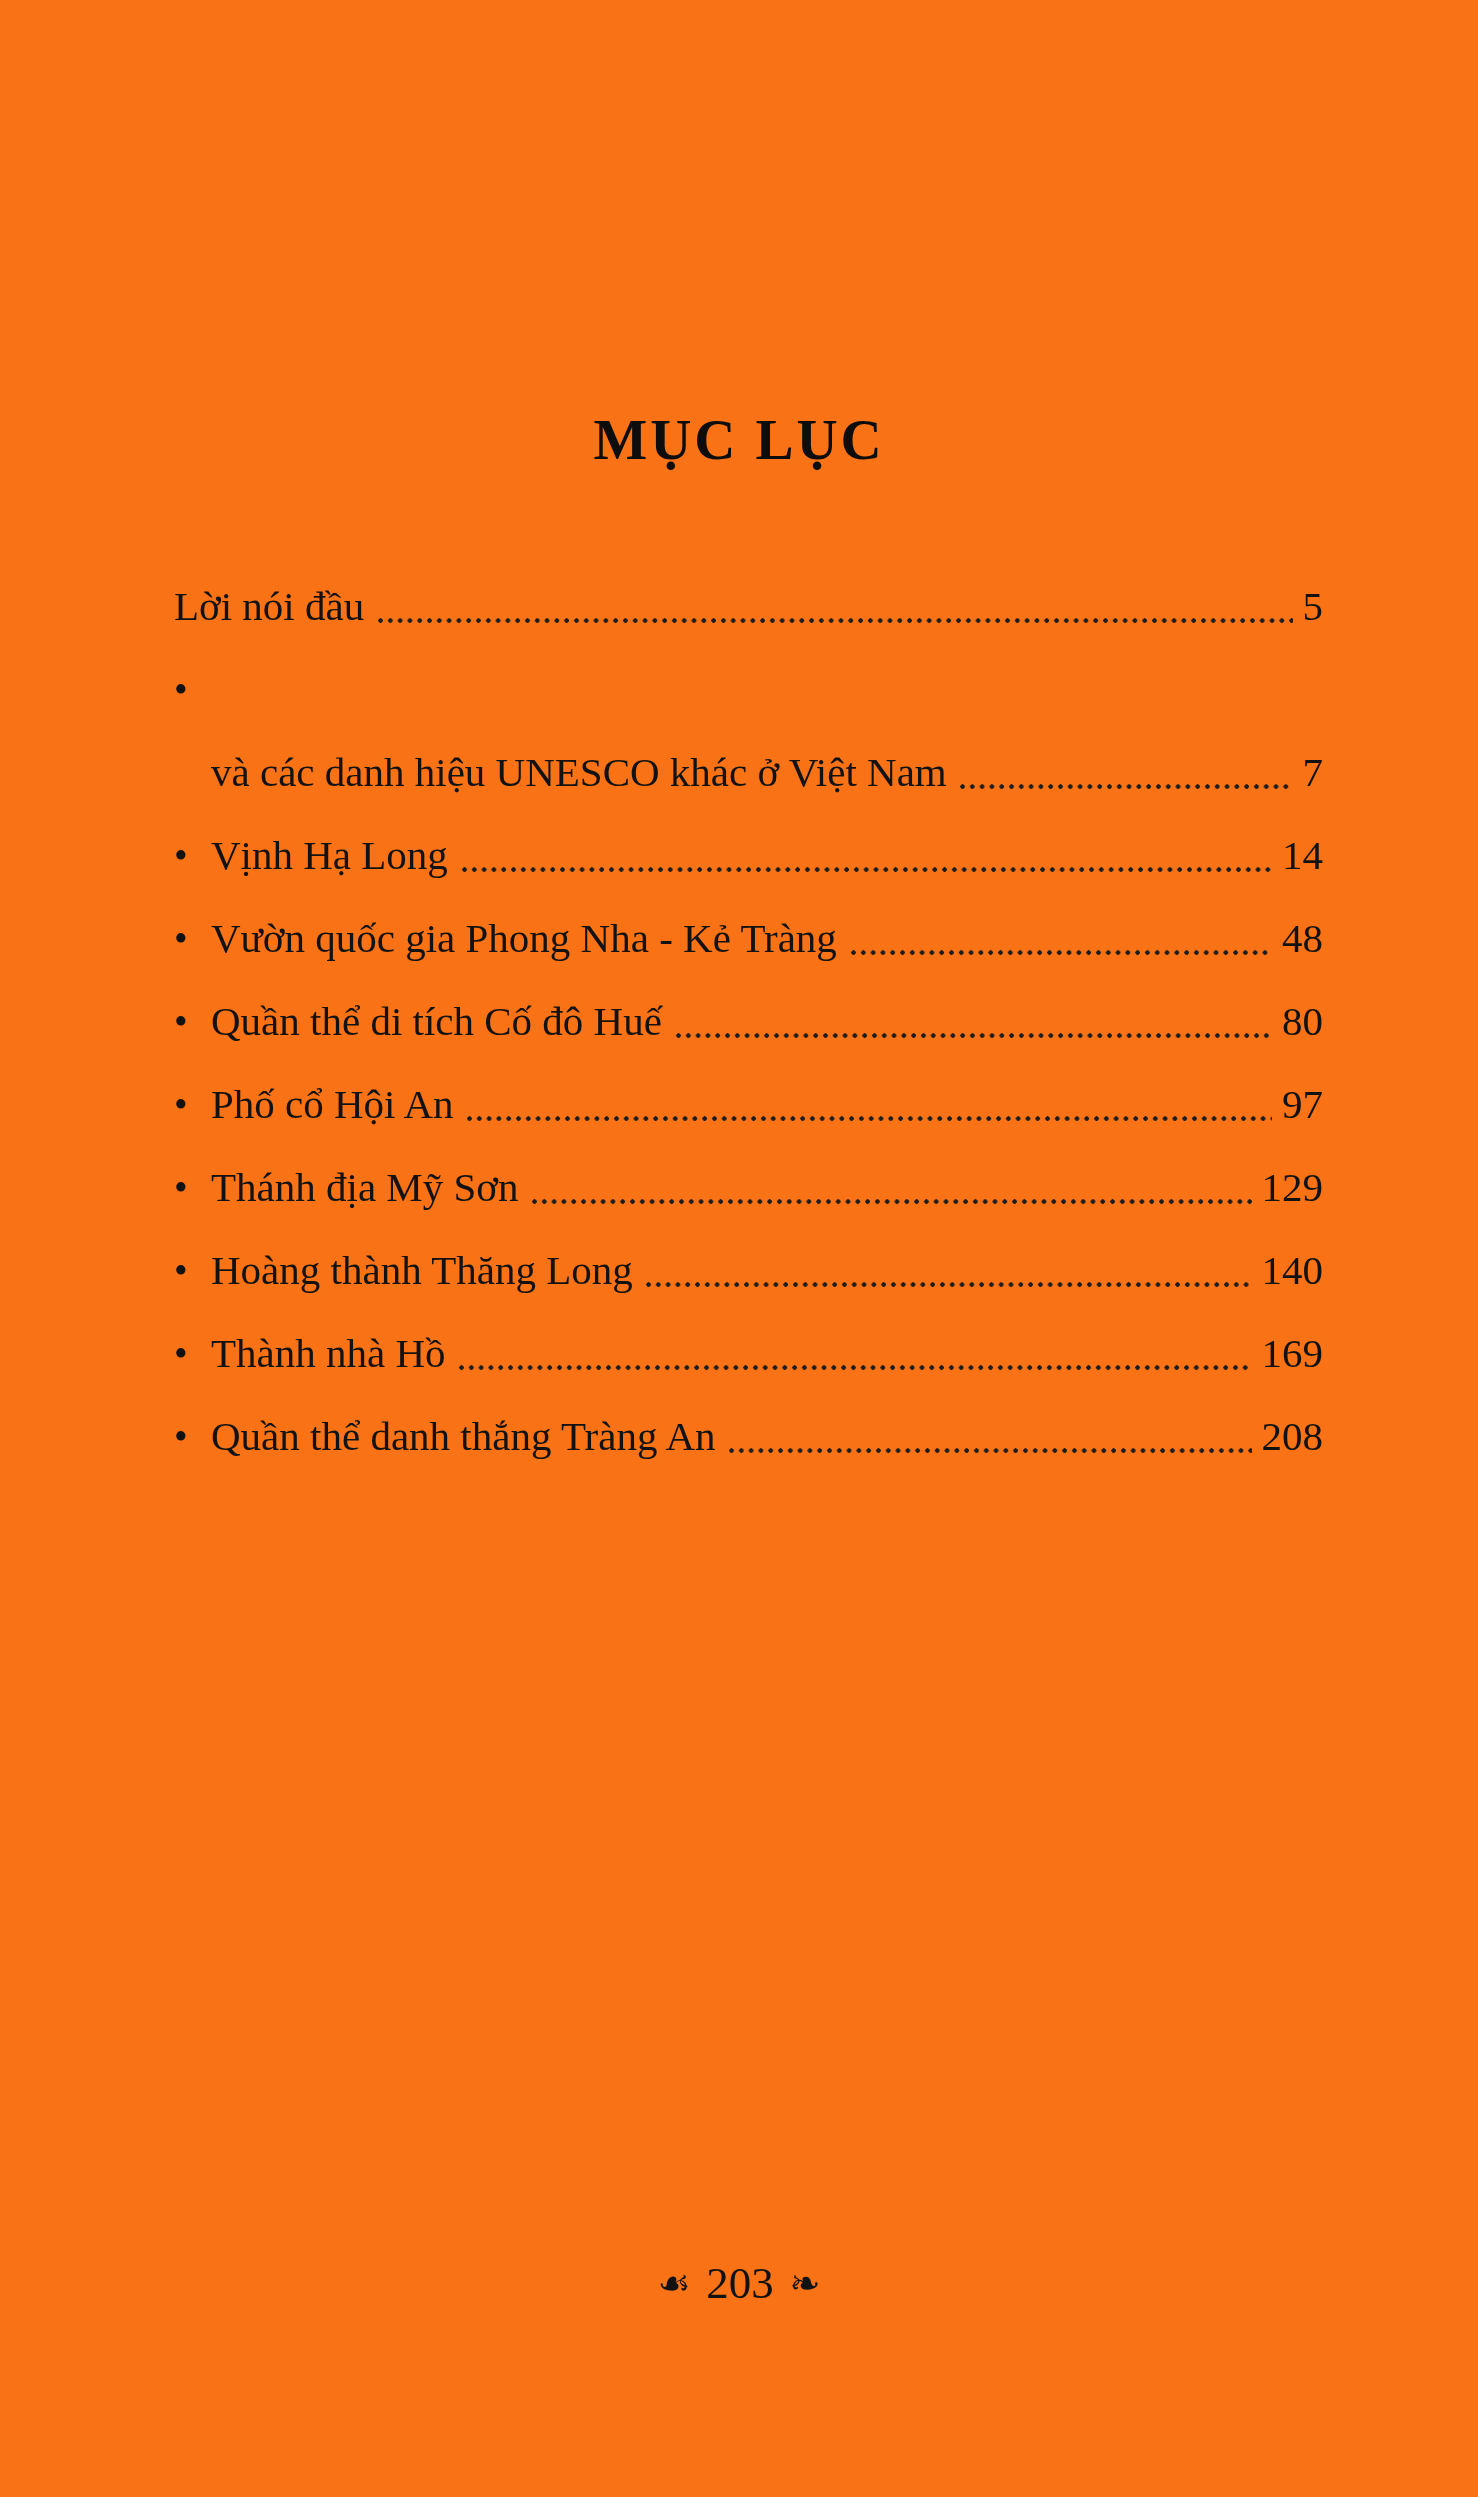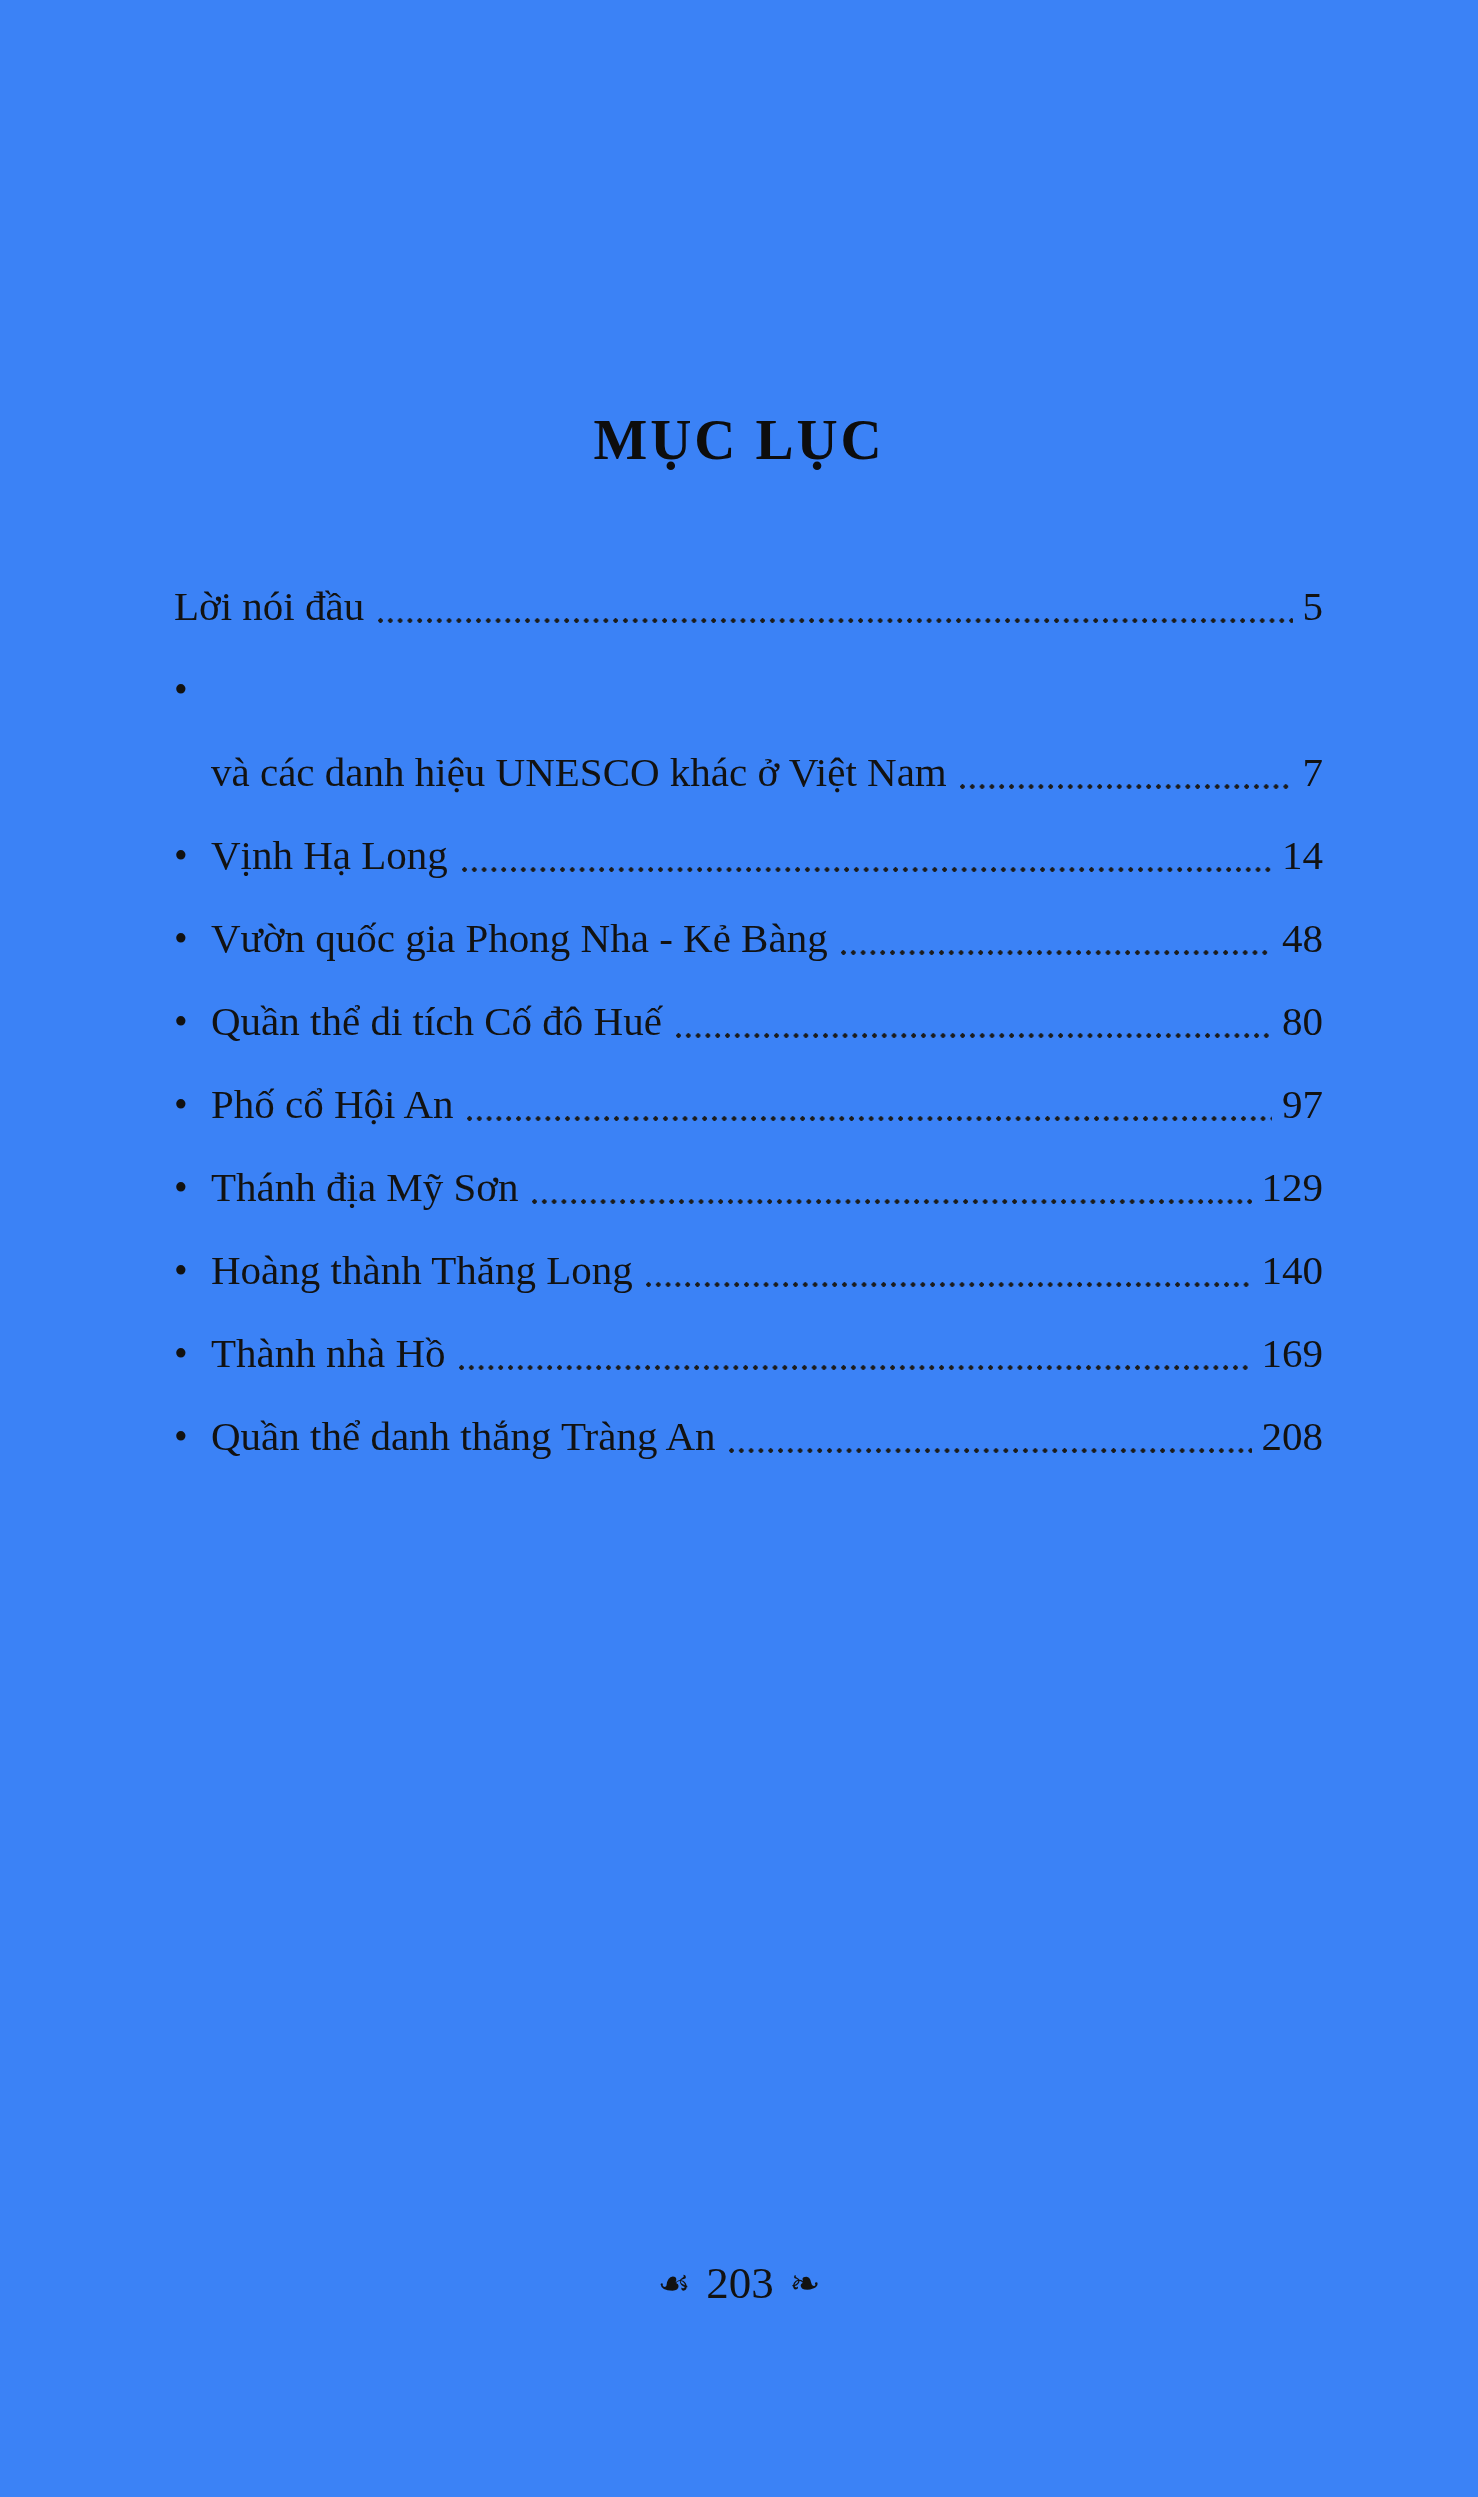--- a/index.html
+++ b/index.html
@@ -11,21 +11,21 @@
     width: 1478px;
     height: 2497px;
     position: relative;
     font-family: "Liberation Serif", "DejaVu Serif", serif;
     color: #121212;
     overflow: hidden;
   }
   .page {
     position: absolute;
     inset: 0;
-    background: #3b82f6;
+    background: #f97316;
   }
   .title {
     position: absolute;
     top: 407px;
     left: 0;
     width: 100%;
     text-align: center;
     font-size: 57px;
     font-weight: bold;
     letter-spacing: 2.9px;
@@ -123,21 +123,21 @@
         <span class="page-num">7</span>
       </div>
       <div class="toc-row">
         <span class="bullet">•</span>
         <span class="label">Vịnh Hạ Long</span>
         <span class="leader"></span>
         <span class="page-num">14</span>
       </div>
       <div class="toc-row">
         <span class="bullet">•</span>
-        <span class="label">Vườn quốc gia Phong Nha - Kẻ Bàng</span>
+        <span class="label">Vườn quốc gia Phong Nha - Kẻ Tràng</span>
         <span class="leader"></span>
         <span class="page-num">48</span>
       </div>
       <div class="toc-row">
         <span class="bullet">•</span>
         <span class="label">Quần thể di tích Cố đô Huế</span>
         <span class="leader"></span>
         <span class="page-num">80</span>
       </div>
       <div class="toc-row">

